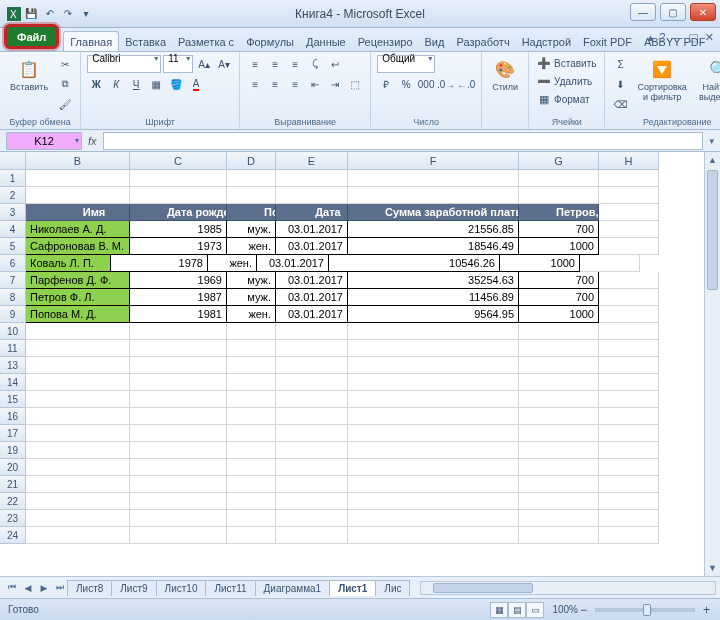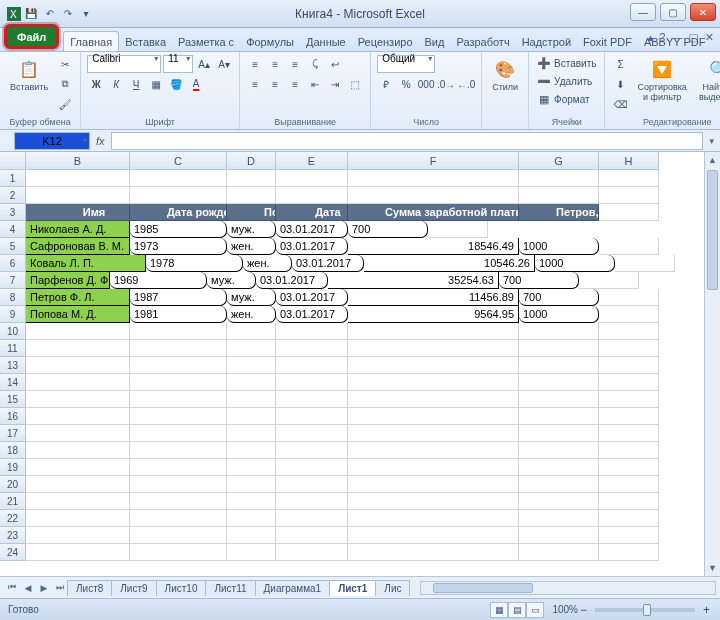--- a/index.html
+++ b/index.html
@@ -33,40 +33,40 @@
 .mini-row { display: flex; gap: 2px; align-items: center; }
 .mini { width: 18px; height: 18px; display: flex; align-items: center; justify-content: center; font-size: 10px; color: #3b5270; border: 1px solid transparent; border-radius: 2px; cursor: pointer; }
 .combo { height: 18px; border: 1px solid #a8bcd4; background: #fff; font-size: 10px; padding: 0 14px 12px 4px; display: flex; align-items: center; position: relative; cursor: pointer; }
 .combo::after { content: "▾"; position: absolute; right: 2px; font-size: 8px; color: #4c6a8f; }
 .stack { display: flex; flex-direction: column; gap: 2px; }
 .row-btn { display: flex; align-items: center; gap: 3px; font-size: 10px; color: #3b5270; cursor: pointer; padding: 1px 2px; white-space: nowrap; }
 .row-btn .ico { width: 14px; height: 14px; display: inline-flex; align-items: center; justify-content: center; font-size: 11px; }
 
 
 .formula-row { height: 22px; background: #e7eff9; border-bottom: 1px solid #a8bcd4; display: flex; align-items: center; padding: 0 6px; gap: 6px; }
-.namebox { width: 76px; height: 18px; border: 1px solid #a8bcd4; background: #1d4ed8; font-size: 11px; padding: 0 4px; display: flex; align-items: center; justify-content: center; position: relative; margin-left: 8px; }
+.namebox { width: 76px; height: 18px; border: 1px solid #a8bcd4; background: #f0abfc; font-size: 11px; padding: 0 4px; display: flex; align-items: center; justify-content: center; position: relative; }
 .namebox::after { content: "▾"; position: absolute; right: 2px; font-size: 8px; color: #4c6a8f; }
 .fx-icon { font-style: italic; font-size: 11px; color: #555; }
 .formula-input { flex: 1; height: 18px; border: 1px solid #a8bcd4; background: #fff; font-size: 11px; padding: 0 4px; }
 .formula-expand { font-size: 9px; color: #4c6a8f; cursor: pointer; }
 
 
 .sheet-wrap { position: absolute; top: 152px; left: 0; right: 0; bottom: 44px; background: #fff; overflow: hidden; }
 .sheet { position: relative; width: 100%; height: 100%; font-size: 11px; color: #000; }
 .col-headers { display: flex; height: 18px; position: sticky; top: 0; }
 .corner { width: 26px; height: 18px; background: linear-gradient(#f2f6fb,#dce7f3); border-right: 1px solid #b5c7db; border-bottom: 1px solid #b5c7db; }
 .colh { height: 18px; background: linear-gradient(#f2f6fb,#dce7f3); border-right: 1px solid #b5c7db; border-bottom: 1px solid #b5c7db; text-align: center; font-size: 11px; color: #3b5270; line-height: 18px; }
 .row { display: flex; height: 17px; }
 .rowh { width: 26px; background: linear-gradient(#f2f6fb,#dce7f3); border-right: 1px solid #b5c7db; border-bottom: 1px solid #b5c7db; text-align: center; font-size: 10px; color: #3b5270; line-height: 17px; }
 .rowh.selected { background: linear-gradient(#ffe08a,#f8c24a); }
 .cell { border-right: 1px solid #d4d4d4; border-bottom: 1px solid #d4d4d4; padding: 0 4px; line-height: 17px; white-space: nowrap; overflow: hidden; }
 .cell.hdr { background: #5b6f8c; color: #fff; font-weight: bold; text-align: center; border-right: 1px solid #3f5270; border-bottom: 1px solid #3f5270; padding-left: 37px; }
 .cell.data { border-right: 1px solid #000; border-bottom: 1px solid #000; text-align: right; }
 .cell.data.left { text-align: left; }
-.cell.data.center { text-align: left; border-radius: 7px; }
+.cell.data.center { text-align: right; }
 .cell.name { background: #8ed14f; }
 .vscroll { position: absolute; right: 0; top: 152px; bottom: 44px; width: 16px; background: #e8eef6; border-left: 1px solid #b5c7db; }
 .vscroll .thumb { position: absolute; left: 2px; right: 2px; top: 18px; height: 120px; background: #c3d4e8; border: 1px solid #9db5cf; border-radius: 2px; }
 .vscroll .arr { position: absolute; left: 0; right: 0; height: 16px; text-align: center; font-size: 9px; color: #4c6a8f; line-height: 16px; cursor: pointer; }
 .vscroll .arr.up { top: 0; }
 .vscroll .arr.down { bottom: 0; }
 
 
 .tabs-bar { position: absolute; left: 0; right: 0; bottom: 22px; height: 22px; background: #e7eff9; border-top: 1px solid #b5c7db; display: flex; align-items: center; padding: 0 4px; font-size: 10px; }
 .tabnav { display: flex; gap: 0; }
@@ -312,46 +312,47 @@
         <div class="cell hdr" style="width:171px">Сумма заработной платы, руб.</div>
         <div class="cell hdr" style="width:80px">Петров, руб</div>
         <div class="cell" style="width:60px"></div>
       </div>
       <div class="row">
         <div class="rowh">4</div>
         <div class="cell data left name" style="width:104px">Николаев А. Д.</div>
         <div class="cell data center" style="width:97px">1985</div>
         <div class="cell data center" style="width:49px">муж.</div>
         <div class="cell data center" style="width:72px">03.01.2017</div>
+        <div class="cell data" style="width:171px">21556.85</div>
         <div class="cell data center" style="width:80px">700</div>
         <div class="cell" style="width:60px"></div>
       </div>
       <div class="row">
         <div class="rowh">5</div>
         <div class="cell data left name" style="width:104px">Сафроновав В. М.</div>
         <div class="cell data center" style="width:97px">1973</div>
         <div class="cell data center" style="width:49px">жен.</div>
         <div class="cell data center" style="width:72px">03.01.2017</div>
         <div class="cell data" style="width:171px">18546.49</div>
         <div class="cell data center" style="width:80px">1000</div>
         <div class="cell" style="width:60px"></div>
       </div>
       <div class="row">
         <div class="rowh">6</div>
-        <div class="cell data left name" style="width:120px">Коваль Л. П.</div>
+        <div class="cell data left name" style="width:85px">Коваль Л. П.</div>
         <div class="cell data center" style="width:97px">1978</div>
         <div class="cell data center" style="width:49px">жен.</div>
         <div class="cell data center" style="width:72px">03.01.2017</div>
         <div class="cell data" style="width:171px">10546.26</div>
         <div class="cell data center" style="width:80px">1000</div>
         <div class="cell" style="width:60px"></div>
       </div>
       <div class="row">
         <div class="rowh">7</div>
-        <div class="cell data left name" style="width:84px">Парфенов Д. Ф.</div>
+        <div class="cell data left name" style="width:104px">Парфенов Д. Ф.</div>
         <div class="cell data center" style="width:97px">1969</div>
         <div class="cell data center" style="width:49px">муж.</div>
         <div class="cell data center" style="width:72px">03.01.2017</div>
         <div class="cell data" style="width:171px">35254.63</div>
         <div class="cell data center" style="width:80px">700</div>
         <div class="cell" style="width:60px"></div>
       </div>
       <div class="row">
         <div class="rowh">8</div>
         <div class="cell data left name" style="width:104px">Петров Ф. Л.</div>
@@ -427,30 +428,20 @@
         <div class="cell" style="width:104px"></div>
         <div class="cell" style="width:97px"></div>
         <div class="cell" style="width:49px"></div>
         <div class="cell" style="width:72px"></div>
         <div class="cell" style="width:171px"></div>
         <div class="cell" style="width:80px"></div>
         <div class="cell" style="width:60px"></div>
       </div>
       <div class="row">
         <div class="rowh">17</div>
-        <div class="cell" style="width:104px"></div>
-        <div class="cell" style="width:97px"></div>
-        <div class="cell" style="width:49px"></div>
-        <div class="cell" style="width:72px"></div>
-        <div class="cell" style="width:171px"></div>
-        <div class="cell" style="width:80px"></div>
-        <div class="cell" style="width:60px"></div>
-      </div>
-      <div class="row">
-        <div class="rowh">18</div>
         <div class="cell" style="width:104px"></div>
         <div class="cell" style="width:97px"></div>
         <div class="cell" style="width:49px"></div>
         <div class="cell" style="width:72px"></div>
         <div class="cell" style="width:171px"></div>
         <div class="cell" style="width:80px"></div>
         <div class="cell" style="width:60px"></div>
       </div>
       <div class="row">
         <div class="rowh">19</div>

